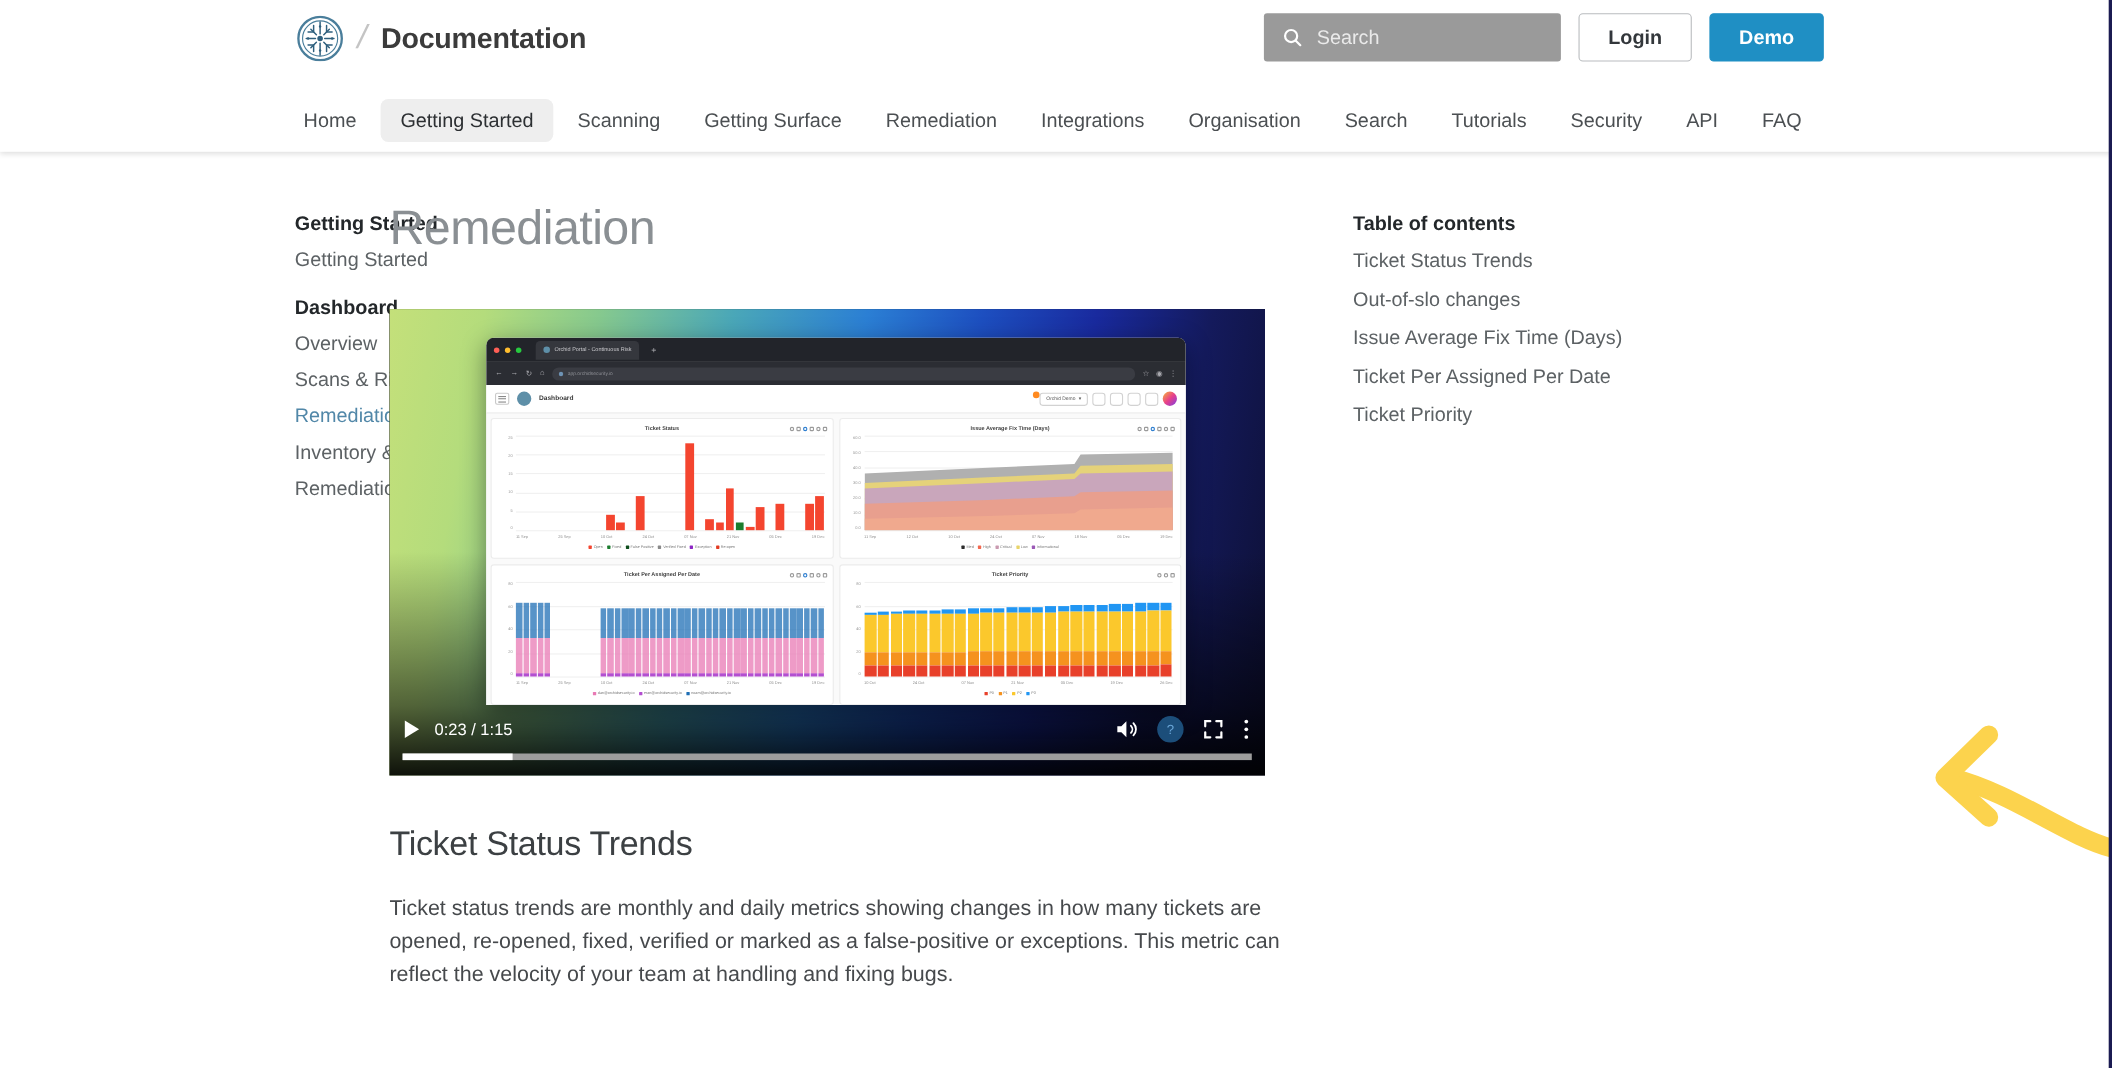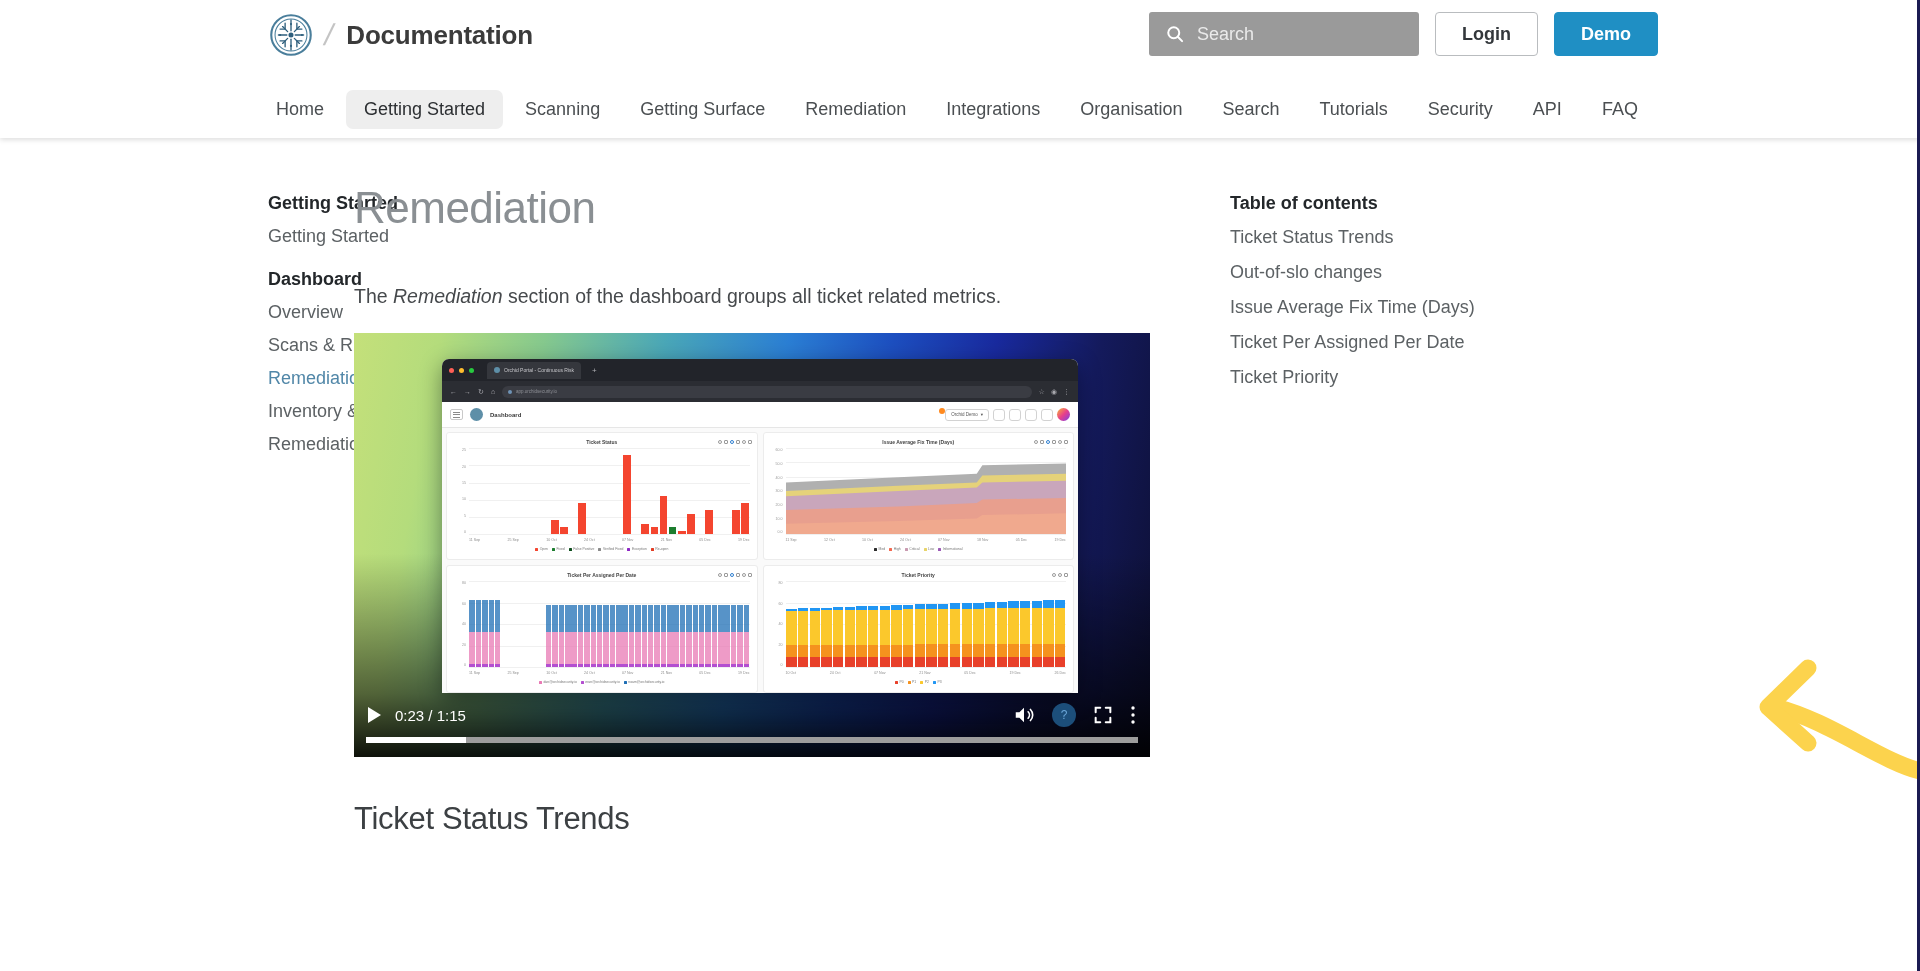--- a/index.html
+++ b/index.html
@@ -413,21 +413,20 @@
       <div class="side-link active">Remediation</div>
       <div class="side-link">Inventory &amp; Attack Surface</div>
       <div class="side-link">Remediation Calendar</div>
     </div>
   </aside>
 
   <main class="content">
 
     <h1 class="page-title">Remediation</h1>
 
-    <p class="para"><span>The </span><em>Remediation</em><span> section of the dashboard groups all ticket related metrics.</span></p>
 
     <div class="video">
       <div class="video-bg"></div>
 
       <div class="browser">
         <div class="br-tabbar">
           <span class="dot r"></span>
           <span class="dot y"></span>
           <span class="dot g"></span>
           <div class="br-tab">
@@ -1125,20 +1124,21 @@
             </svg>
           </div>
         </div>
         <div class="v-progress">
           <div class="v-progress-fill" id="v-fill" style="width: 13%;"></div>
         </div>
       </div>
     </div>
 
     <h2 class="section-title">Ticket Status Trends</h2>
+    <p class="para">Ticket status trends are monthly and daily metrics showing changes in how many tickets are opened, re-opened, fixed, verified or marked as a false-positive or exceptions. This metric can reflect the velocity of your team at handling and fixing bugs.</p>
   </main>
 
   <aside class="toc">
     <div class="toc-title">Table of contents</div>
     <div class="toc-link">Ticket Status Trends</div>
     <div class="toc-link">Out-of-slo changes</div>
     <div class="toc-link">Issue Average Fix Time (Days)</div>
     <div class="toc-link">Ticket Per Assigned Per Date</div>
     <div class="toc-link">Ticket Priority</div>
   </aside>

